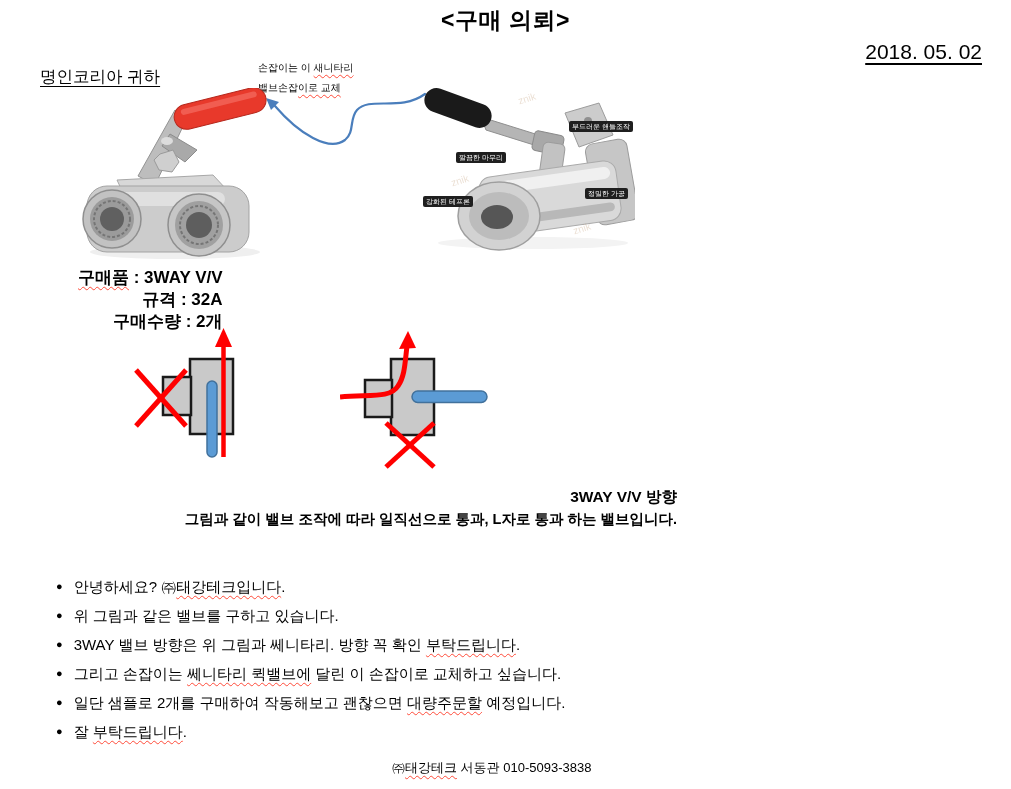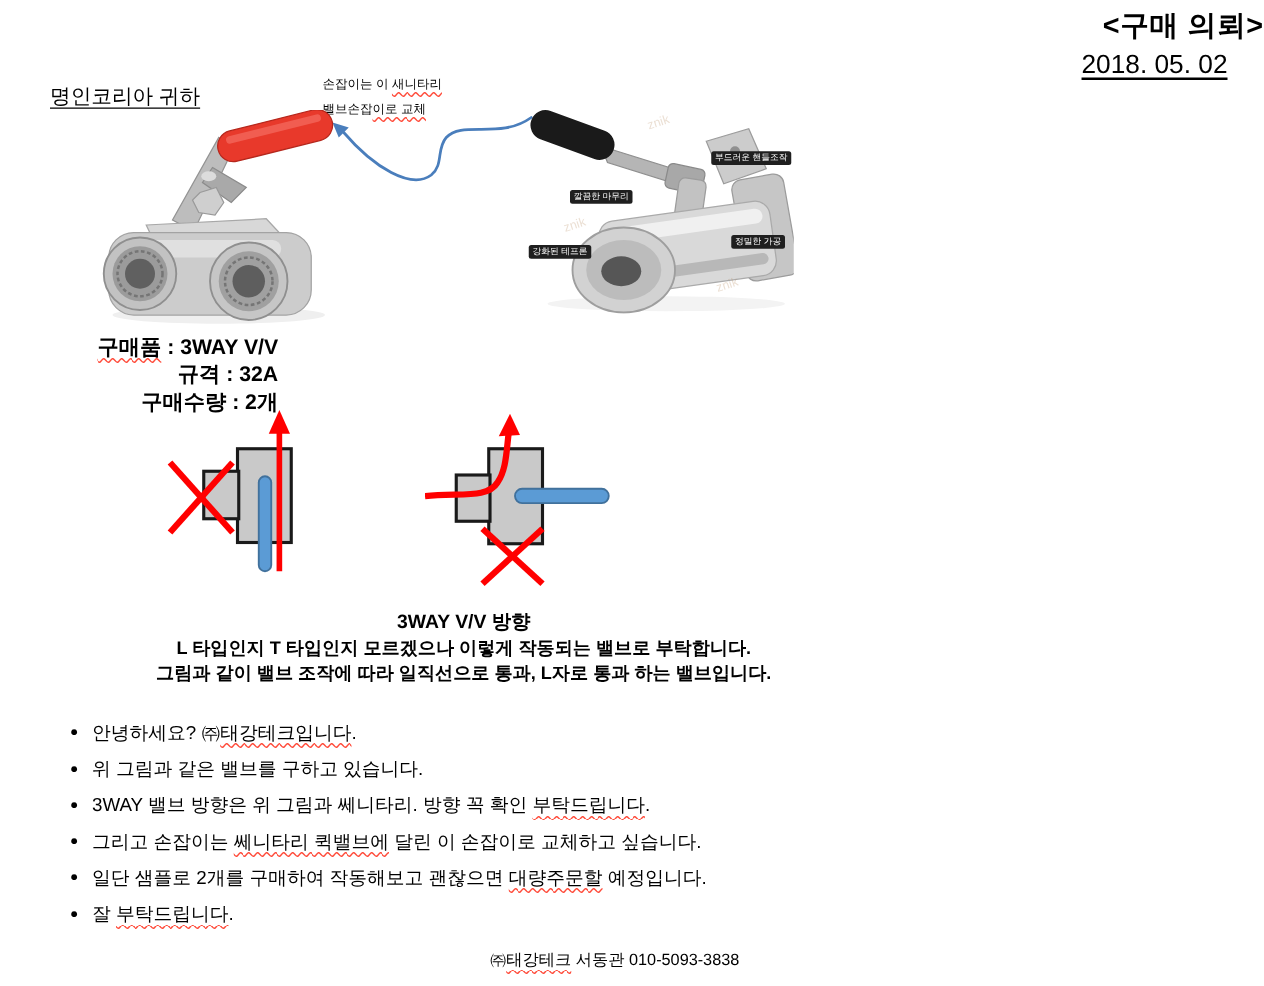--- a/index.html
+++ b/index.html
@@ -3,27 +3,27 @@
 <meta charset="utf-8">
 <style>
   * { margin:0; padding:0; box-sizing:border-box; }
   html,body { background:#ffffff; }
   .page {
     position:relative; width:1011px; height:789px; background:#fff;
     font-family:"Liberation Sans","DejaVu Sans",sans-serif; color:#000;
     overflow:hidden;
   }
   .abs { position:absolute; }
-  .title { top:5px; left:0; width:100%; text-align:right; font-size:23px; font-weight:700; letter-spacing:0.5px; }
+  .title { top:5px; left:0; width:100%; text-align:center; font-size:23px; font-weight:700; letter-spacing:0.5px; }
   .recipient { top:38px; left:40px; font-size:16.5px; text-decoration:underline; text-underline-offset:4px;margin-top:28px; }
   .date { top:40px; right:29px; font-size:21px; text-decoration:underline; text-underline-offset:4px; }
   .annotation { top:58px; left:258px; width:176px; font-size:10px; line-height:20px; }
   .sp { text-decoration-line:underline; text-decoration-style:wavy; text-decoration-color:#ff4b3a; text-decoration-thickness:1px; text-underline-offset:3px; }
   .order { top:267px; left:78px; font-size:17px; font-weight:700; line-height:22px;text-align:right; }
-  .caption { top:487px; left:65px; width:612px; text-align:center; font-weight:700; }
+  .caption { top:487px; left:65px; width:612px; text-align:right; font-weight:700; }
   .caption .h { font-size:15.5px; margin-bottom:2px; }
   .caption .l { font-size:14.5px; line-height:19.5px; }
   .bullets { top:576px; left:56px; width:700px; list-style:none; }
   .bullets li { display:flex; align-items:flex-start; margin-bottom:8px; font-size:15px; line-height:21px; }
   .bullets .dot { font-size:11px; line-height:21px; margin-right:11px; }
   .footer { top:759px; left:392px; font-size:13px; }
   .photo { overflow:visible; }
   .tag { position:absolute; background:#1f1f1f; color:#fff; font-size:7px; line-height:9px; padding:1px 3px; border-radius:2px; white-space:nowrap; }
   .wm { position:absolute; color:rgba(190,150,110,0.30); font-size:10px; transform:rotate(-18deg); }
 </style>
@@ -135,21 +135,20 @@
     <polygon points="68,11 59,29 76,28" fill="#ff0000"></polygon>
     <rect x="72" y="71" width="75" height="11.5" rx="5.7" fill="#5b9bd5" stroke="#41719c" stroke-width="1.5"></rect>
     <g>
       <line x1="46" y1="103" x2="94" y2="147" stroke="#ff0000" stroke-width="5"></line>
       <line x1="46" y1="147" x2="94" y2="103" stroke="#ff0000" stroke-width="5"></line>
     </g>
   </svg>
 
   <div class="abs caption">
     <div class="h">3WAY V/V 방향</div>
-    <div class="l">L 타입인지 T 타입인지 모르겠으나 이렇게 작동되는 밸브로 부탁합니다.</div>
     <div class="l">그림과 같이 밸브 조작에 따라 일직선으로 통과, L자로 통과 하는 밸브입니다.</div>
   </div>
 
   <ul class="abs bullets">
     <li>
         <span class="dot">●</span>
         <span><span>안녕하세요? ㈜</span><span class="sp">태강테크입니다</span><span>.</span></span>
       </li>
     <li>
         <span class="dot">●</span>

